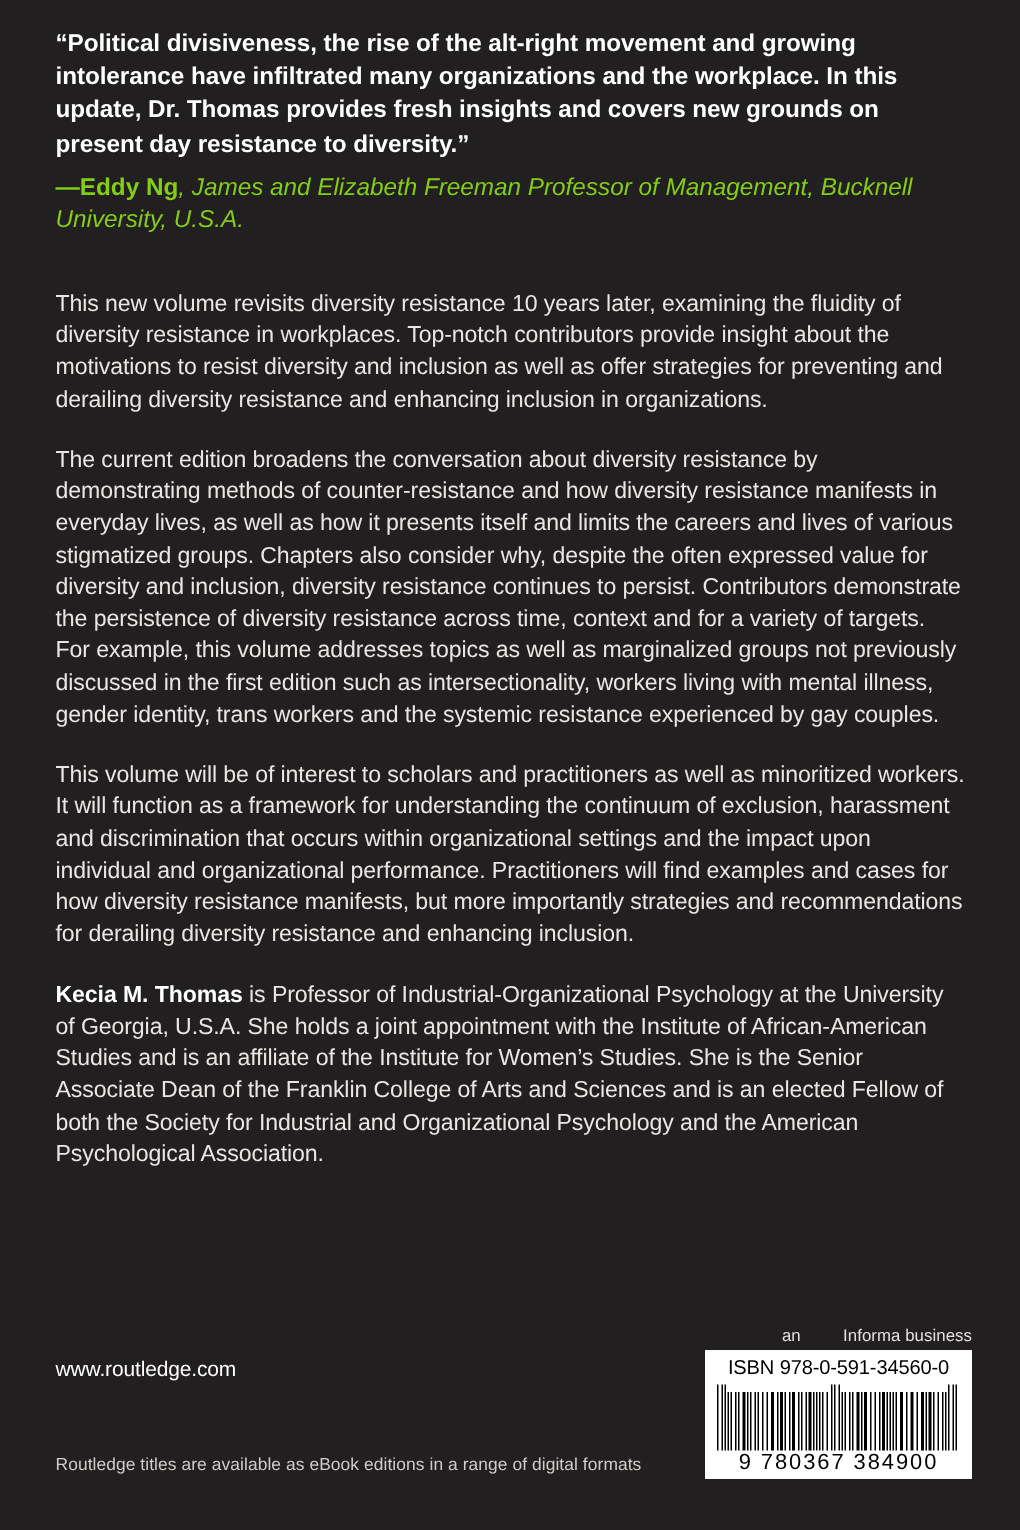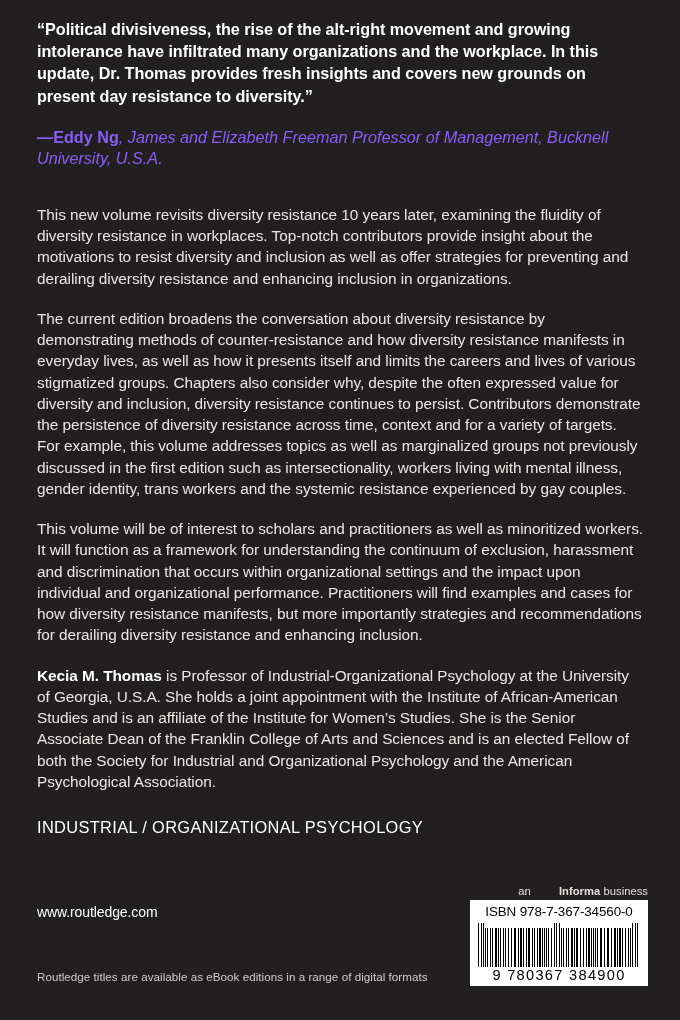--- a/index.html
+++ b/index.html
@@ -28,24 +28,24 @@
   }
   .quote-text {
     color: #ffffff;
     font-size: 16.2px;
     font-weight: bold;
     line-height: 1.37;
     letter-spacing: -0.05px;
     margin: 0;
   }
   .quote-attrib {
-    color: #8b5cf6;
+    color: #84cc16;
     font-size: 16.2px;
     line-height: 1.33;
-    margin: 20px 0 0 0;
+    margin: 8px 0 0 0;
     font-style: italic;
   }
   .quote-attrib .attrib-name {
     font-style: normal;
     font-weight: bold;
   }
 
   
   .body-copy {
     margin-top: 34px;
@@ -125,21 +125,21 @@
   
   .informa-line {
     position: absolute;
     right: 32px;
     top: 885px;
     color: #e4e1de;
     font-size: 11.2px;
     letter-spacing: 0.05px;
   }
   .informa-line b {
-    font-weight: bold;
+    font-weight: normal;
     padding-left: 25px;
   }
   .barcode-panel {
     position: absolute;
     left: 470px;
     top: 900px;
     width: 178px;
     height: 86px;
     background: #ffffff;
     box-sizing: border-box;
@@ -194,30 +194,29 @@
     <p class="quote-attrib"><span class="attrib-name">—Eddy Ng</span><span>, James and Elizabeth Freeman Professor of Management, Bucknell University, U.S.A.</span></p>
   </div>
 
   <div class="body-copy">
     <p>This new volume revisits diversity resistance 10 years later, examining the fluidity of diversity resistance in workplaces. Top-notch contributors provide insight about the motivations to resist diversity and inclusion as well as offer strategies for preventing and derailing diversity resistance and enhancing inclusion in organizations.</p>
     <p>The current edition broadens the conversation about diversity resistance by demonstrating methods of counter-resistance and how diversity resistance manifests in everyday lives, as well as how it presents itself and limits the careers and lives of various stigmatized groups. Chapters also consider why, despite the often expressed value for diversity and inclusion, diversity resistance continues to persist. Contributors demonstrate the persistence of diversity resistance across time, context and for a variety of targets. For example, this volume addresses topics as well as marginalized groups not previously discussed in the first edition such as intersectionality, workers living with mental illness, gender identity, trans workers and the systemic resistance experienced by gay couples.</p>
     <p>This volume will be of interest to scholars and practitioners as well as minoritized workers. It will function as a framework for understanding the continuum of exclusion, harassment and discrimination that occurs within organizational settings and the impact upon individual and organizational performance. Practitioners will find examples and cases for how diversity resistance manifests, but more importantly strategies and recommendations for derailing diversity resistance and enhancing inclusion.</p>
     <p><span class="bio-name">Kecia M. Thomas</span><span> is Professor of Industrial-Organizational Psychology at the University of Georgia, U.S.A. She holds a joint appointment with the Institute of African-American Studies and is an affiliate of the Institute for Women’s Studies. She is the Senior Associate Dean of the Franklin College of Arts and Sciences and is an elected Fellow of both the Society for Industrial and Organizational Psychology and the American Psychological Association.</span></p>
   </div>
 
-  <div class="subject-line">INDUSTRIAL / ORGANIZATIONAL PSYCHOLOGY</div>
 
   <div class="publisher-row">
     <div class="logo-url">www.routledge.com</div>
   </div>
 
   <div class="informa-line"><span>an </span><b>Informa</b><span> business</span></div>
 
   <div class="barcode-panel">
-    <div class="isbn-text">ISBN 978-7-367-34560-0</div>
+    <div class="isbn-text">ISBN 978-0-591-34560-0</div>
     <div class="barcode-bars">
         <i style="width: 1px; margin-right: 2px; height: 100%;"></i>
         <i style="width: 1px; margin-right: 2px; height: 100%;"></i>
         <i style="width: 1px; margin-right: 1px; height: 100%;"></i>
         <i style="width: 1px; margin-right: 1px; height: 88%;"></i>
         <i style="width: 2px; margin-right: 2px; height: 88%;"></i>
         <i style="width: 1px; margin-right: 1px; height: 88%;"></i>
         <i style="width: 1px; margin-right: 2px; height: 88%;"></i>
         <i style="width: 1px; margin-right: 1px; height: 88%;"></i>
         <i style="width: 1px; margin-right: 1px; height: 88%;"></i>

